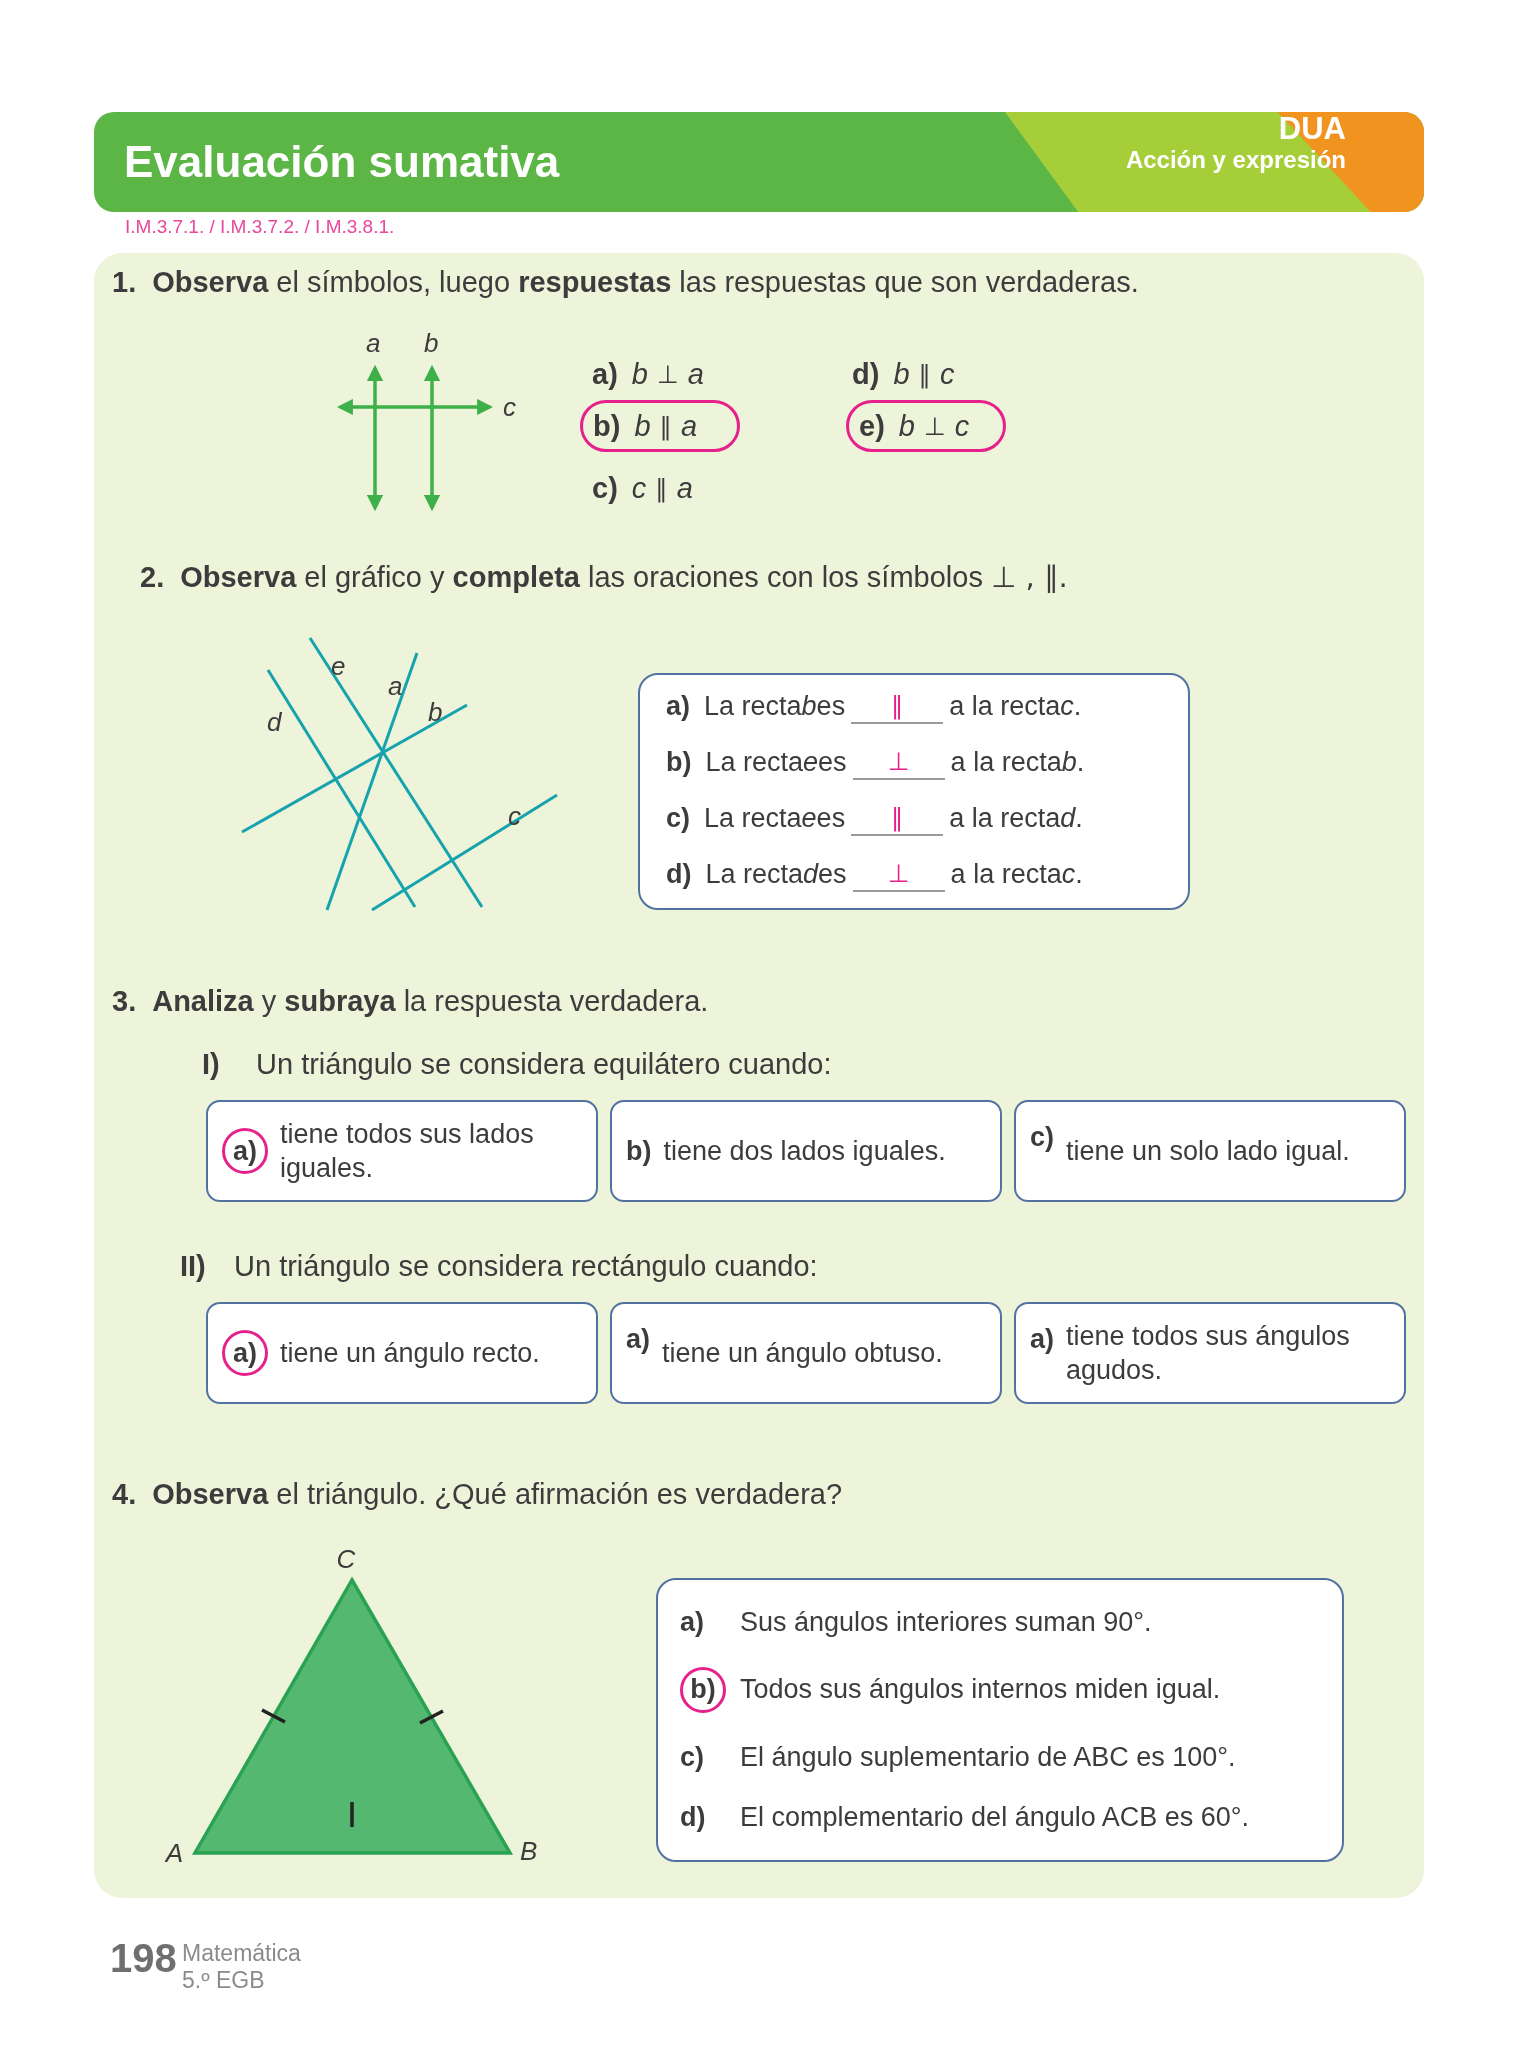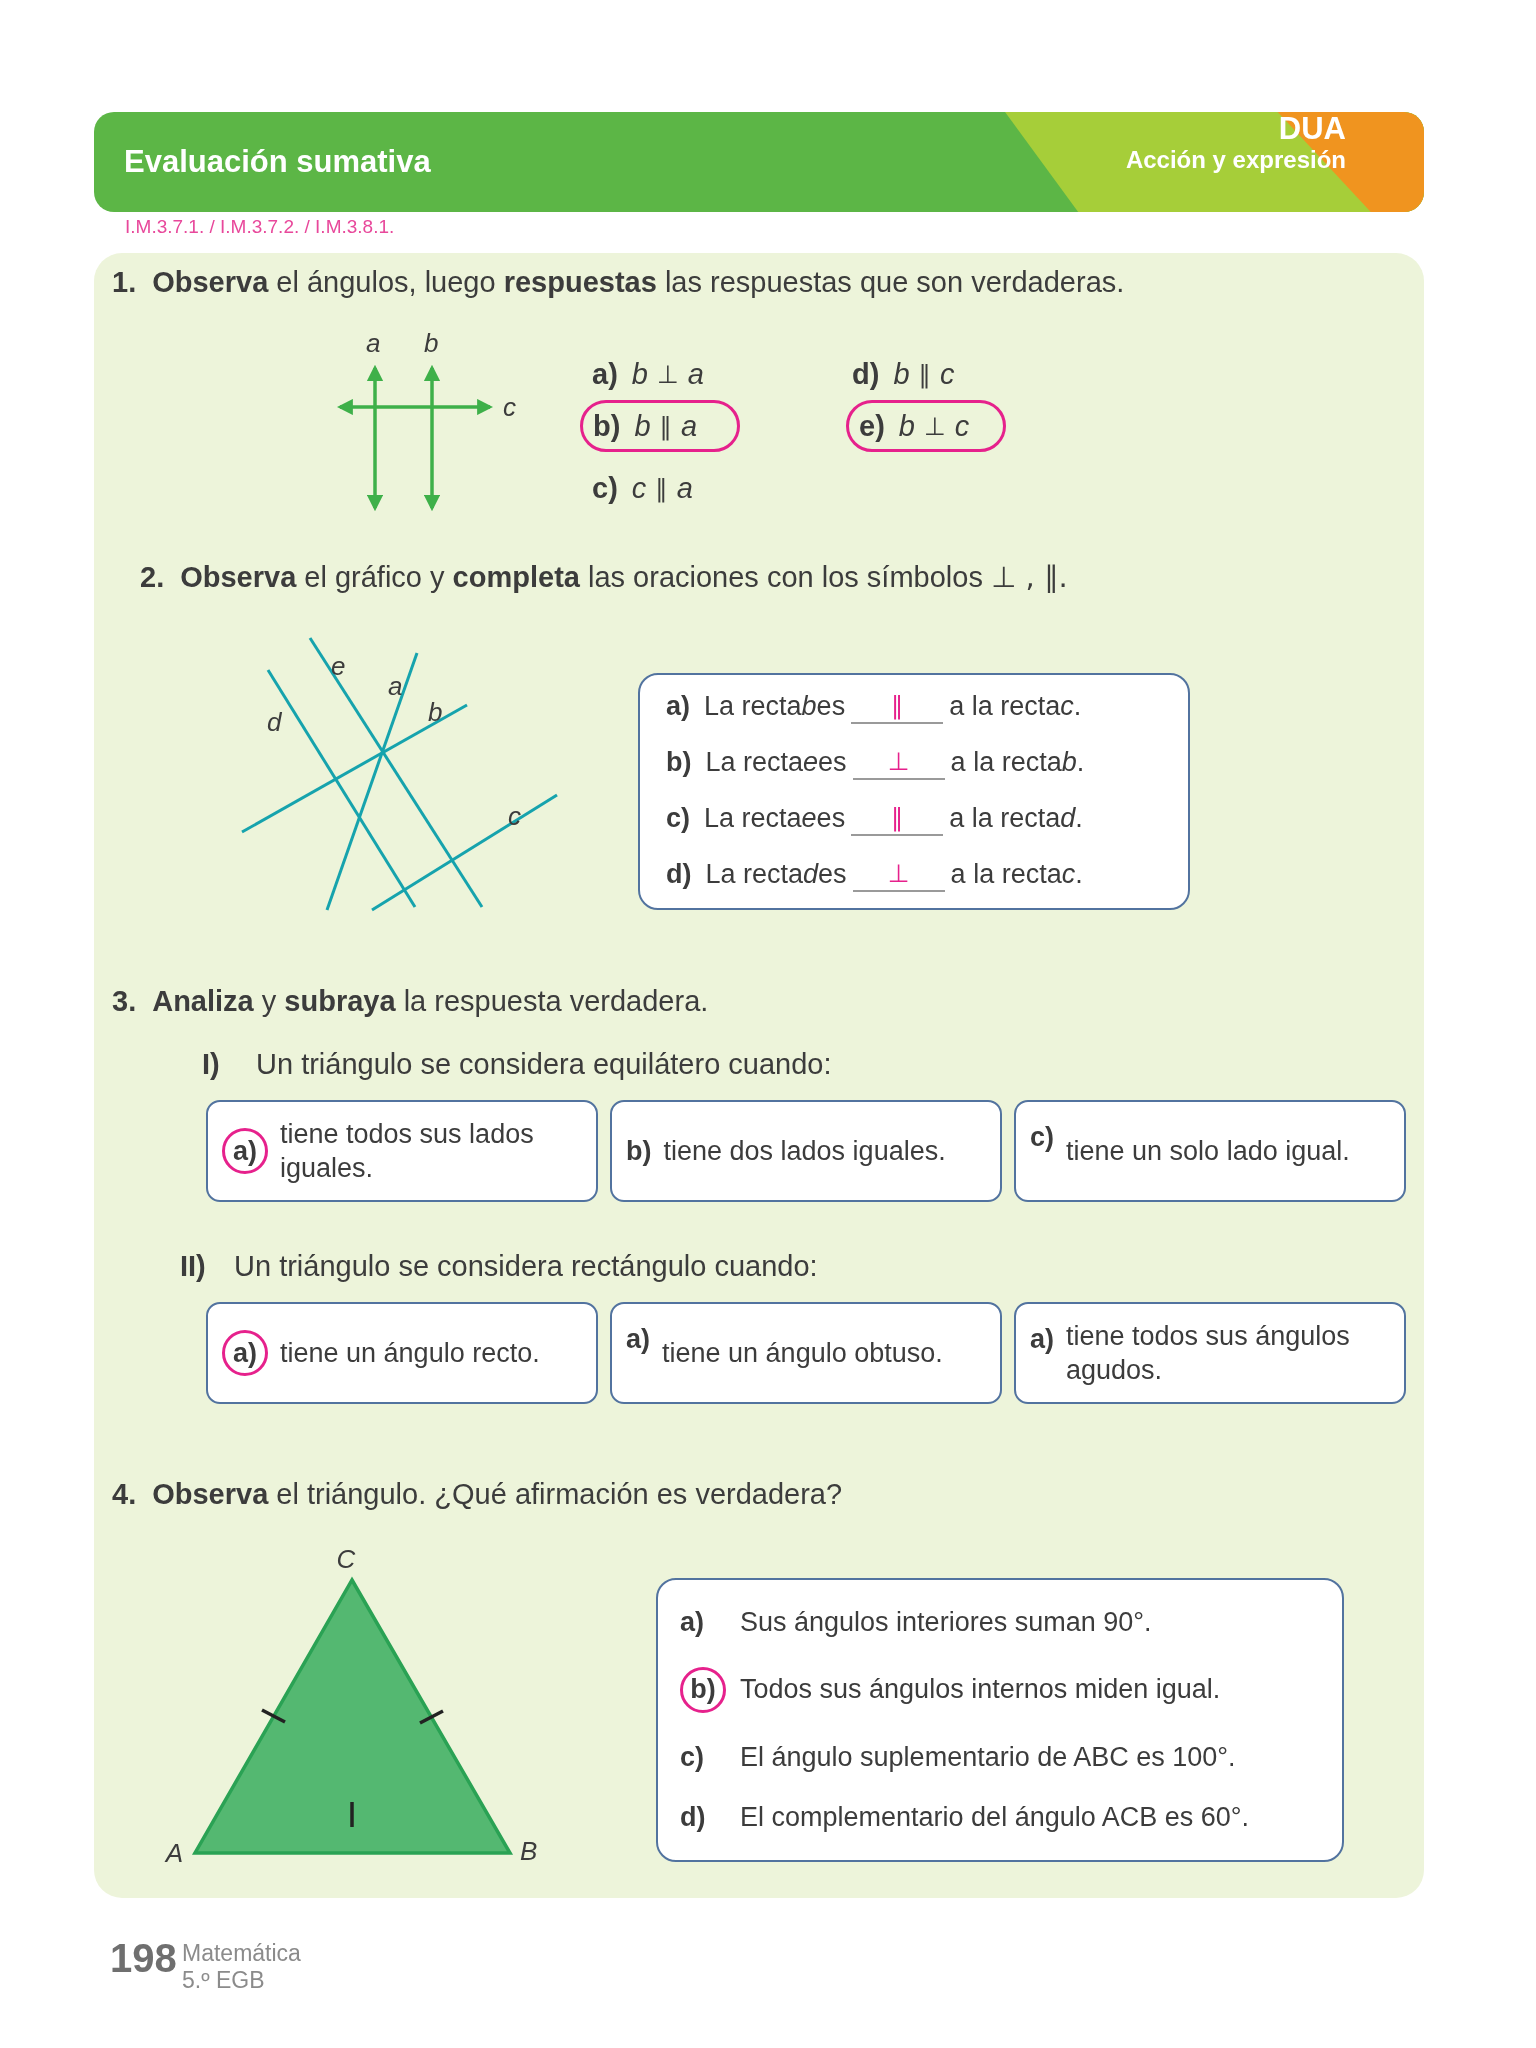--- a/index.html
+++ b/index.html
@@ -10,21 +10,21 @@
   .it{font-style:italic;}
 
   
   .banner{position:absolute;left:94px;top:112px;width:1330px;height:100px;background:#5cb646;
           border-radius:20px;overflow:hidden;}
   .banner-light{position:absolute;inset:0;background:#a6ce39;
           clip-path:polygon(68.5% 0,100% 0,100% 100%,74% 100%);}
   .banner-orange{position:absolute;inset:0;background:#f0941f;
           clip-path:polygon(89% 0,100% 0,100% 100%,96% 100%);}
   .banner-title{position:absolute;left:30px;top:0;height:100px;display:flex;align-items:center;
-          font-size:31px;font-weight:bold;color:#ffffff;}
+          font-size:44px;font-weight:bold;color:#ffffff;}
   .banner-badge{position:absolute;right:78px;top:0;height:100px;display:flex;flex-direction:column;
           justify-content:flex-start;align-items:flex-end;color:#fff;text-align:right;}
   .badge-title{font-size:31px;font-weight:bold;line-height:34px;}
   .badge-sub{font-size:24px;font-weight:bold;line-height:28px;}
 
   .standards{position:absolute;left:110px;top:216px;font-size:19px;color:#e8489b;margin-left:15px;}
 
   .panel{position:absolute;left:94px;top:253px;width:1330px;height:1645px;background:#edf4da;border-radius:28px;}
 
   .q-head{position:absolute;font-size:29px;white-space:nowrap;}
@@ -85,21 +85,21 @@
       <div class="badge-title">DUA</div>
       <div class="badge-sub">Acción y expresión</div>
     </div>
   </div>
 
   <div class="standards">I.M.3.7.1. / I.M.3.7.2. / I.M.3.8.1.</div>
 
   <div class="panel"></div>
 
   <div class="q-head" style="left:112px;top:266px;">
-    <span class="qnum">1.</span><span class="b">Observa</span><span> el ángulos, luego </span><span class="b">respuestas</span><span> las respuestas que son verdaderas.</span>
+    <span class="qnum">1.</span><span class="b">Observa</span><span> el símbolos, luego </span><span class="b">respuestas</span><span> las respuestas que son verdaderas.</span>
   </div>
 
   <svg class="abs" style="left:318px;top:328px;" width="230" height="210" viewBox="0 0 230 210">
     <defs>
       <marker id="arrG" viewBox="0 0 10 10" refX="8" refY="5" markerWidth="4.6" markerHeight="4.6" orient="auto-start-reverse">
         <path d="M0,0 L10,5 L0,10 z" fill="#3eb049"></path>
       </marker>
     </defs>
     <line x1="57" y1="40" x2="57" y2="180" stroke="#3eb049" stroke-width="3.5" marker-start="url(#arrG)" marker-end="url(#arrG)"></line>
     <line x1="114" y1="40" x2="114" y2="180" stroke="#3eb049" stroke-width="3.5" marker-start="url(#arrG)" marker-end="url(#arrG)"></line>

